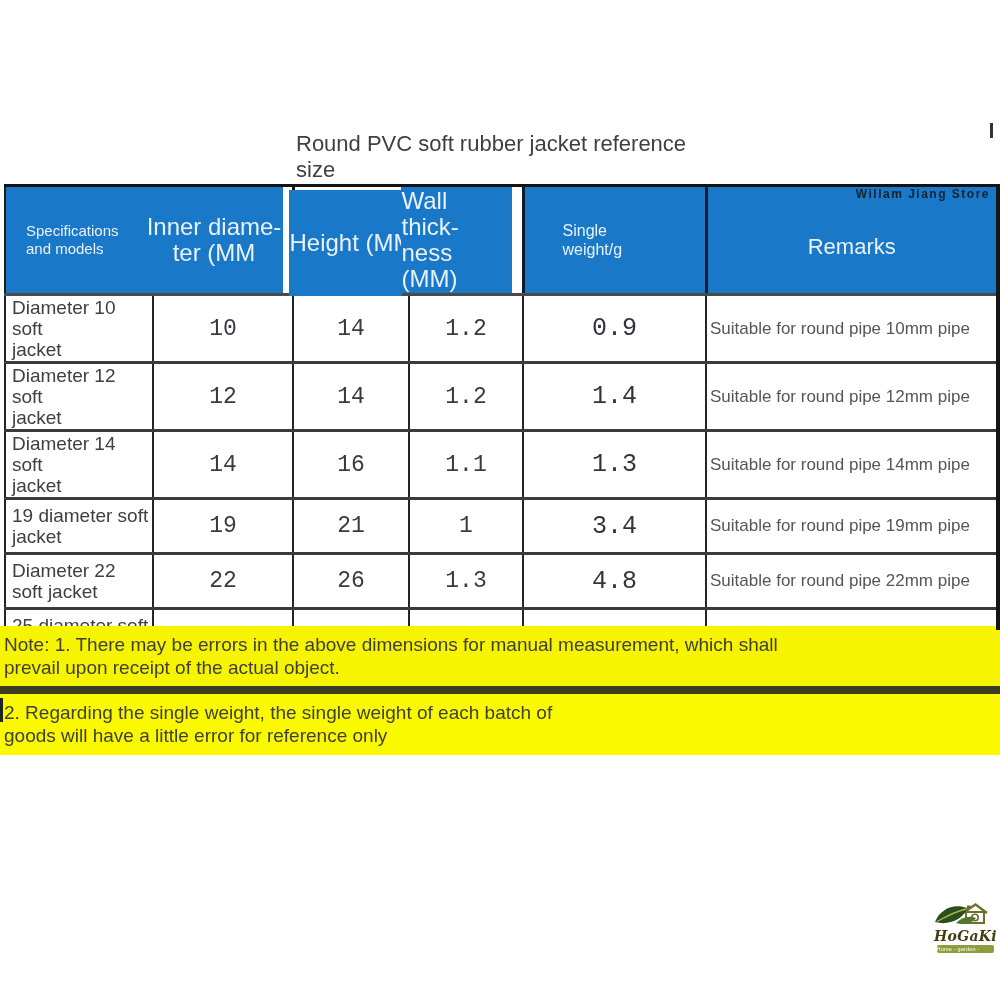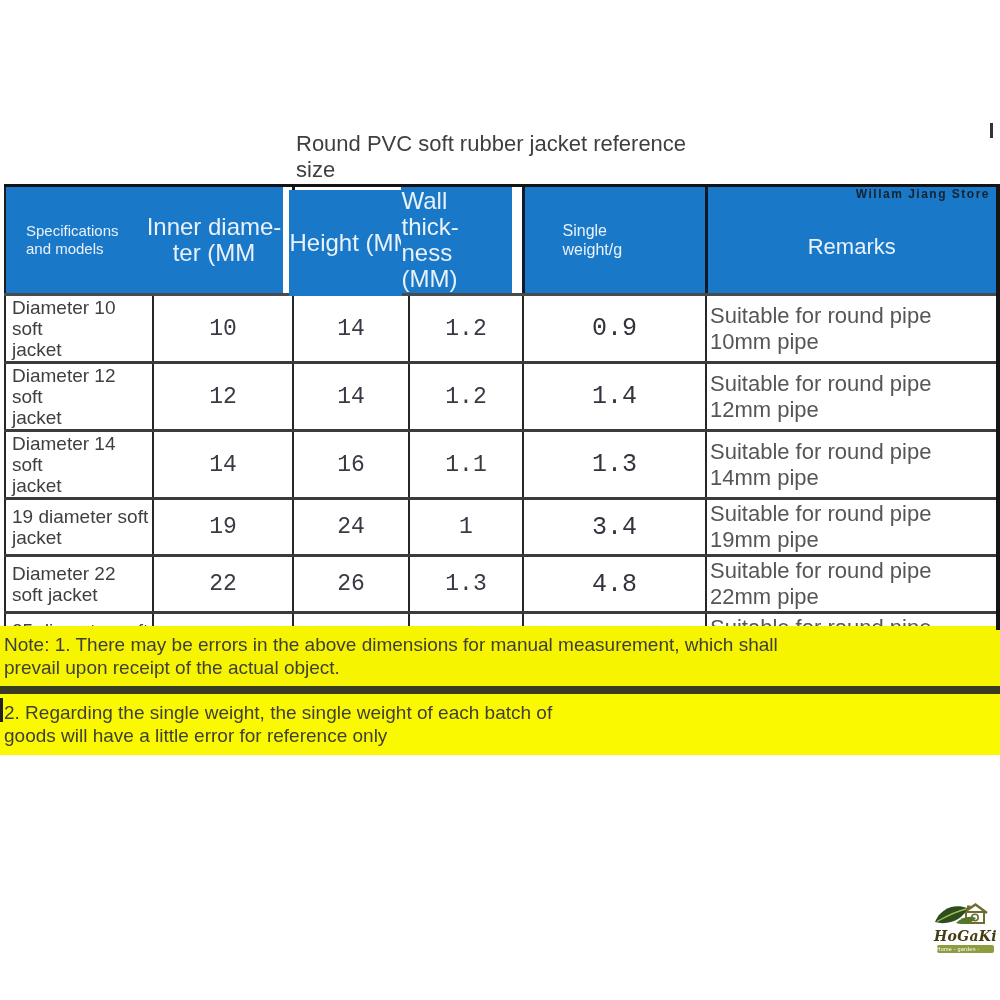--- a/index.html
+++ b/index.html
@@ -41,21 +41,21 @@
   table.spec tr:last-child td{border-bottom:5px solid #1b1b1b;}
   th.h-spec{font-size:15px;color:#c8daee;text-align:left;padding-left:20px;white-space:pre-line;line-height:18px;}
   th.h-inner{font-size:24px;text-align:center;white-space:pre-line;line-height:26px;position:relative;left:-9px;}
   th.h-height{font-size:24px;text-align:left;white-space:nowrap;position:relative;left:-6px;top:3px;}
   th.h-wall{font-size:24px;text-align:left;white-space:pre-line;line-height:26px;position:relative;left:-10px;}
   th.h-single{font-size:16px;text-align:left;padding-left:38px;white-space:pre-line;line-height:19px;}
   th.h-remarks{font-size:22px;text-align:center;padding-top:14px;}
   td.c-model{font-size:19px;color:#3f3f3f;text-align:left;padding-left:6px;white-space:pre-line;line-height:21px;}
   td.c-num{font-family:"Liberation Mono",monospace;font-size:23px;color:#3a3a45;text-align:center;}
   td.c-weight{font-family:"Liberation Mono",monospace;font-size:25px;color:#33333e;text-align:center;margin-top:36px;}
-  td.c-remark{font-size:22px;color:#565656;text-align:left;padding-left:3px;}
+  td.c-remark{font-size:17px;color:#565656;text-align:left;padding-left:3px;}
   
   .note{
     position:absolute;left:0;width:1000px;background:#f7f400;
     font-size:19px;line-height:23px;color:#3f3f35;
     white-space:pre-line;box-sizing:border-box;padding:7px 4px 0 4px;
   }
   .note-1{top:626px;height:60px;}
   .note-divider{position:absolute;left:0;top:686px;width:1000px;height:8px;background:#3b3b22;}
   .note-2{top:694px;height:61px;background:#fbf900;}
   
@@ -129,21 +129,21 @@
       <td class="c-num">14</td>
       <td class="c-num">16</td>
       <td class="c-num">1.1</td>
       <td class="c-weight">1.3</td>
       <td class="c-remark">Suitable for round pipe 14mm pipe</td>
     </tr>
     <tr>
       <td class="c-model">19 diameter soft
 jacket</td>
       <td class="c-num">19</td>
-      <td class="c-num">24</td>
+      <td class="c-num">21</td>
       <td class="c-num">1</td>
       <td class="c-weight">3.4</td>
       <td class="c-remark">Suitable for round pipe 19mm pipe</td>
     </tr>
     <tr>
       <td class="c-model">Diameter 22
 soft jacket</td>
       <td class="c-num">22</td>
       <td class="c-num">26</td>
       <td class="c-num">1.3</td>

